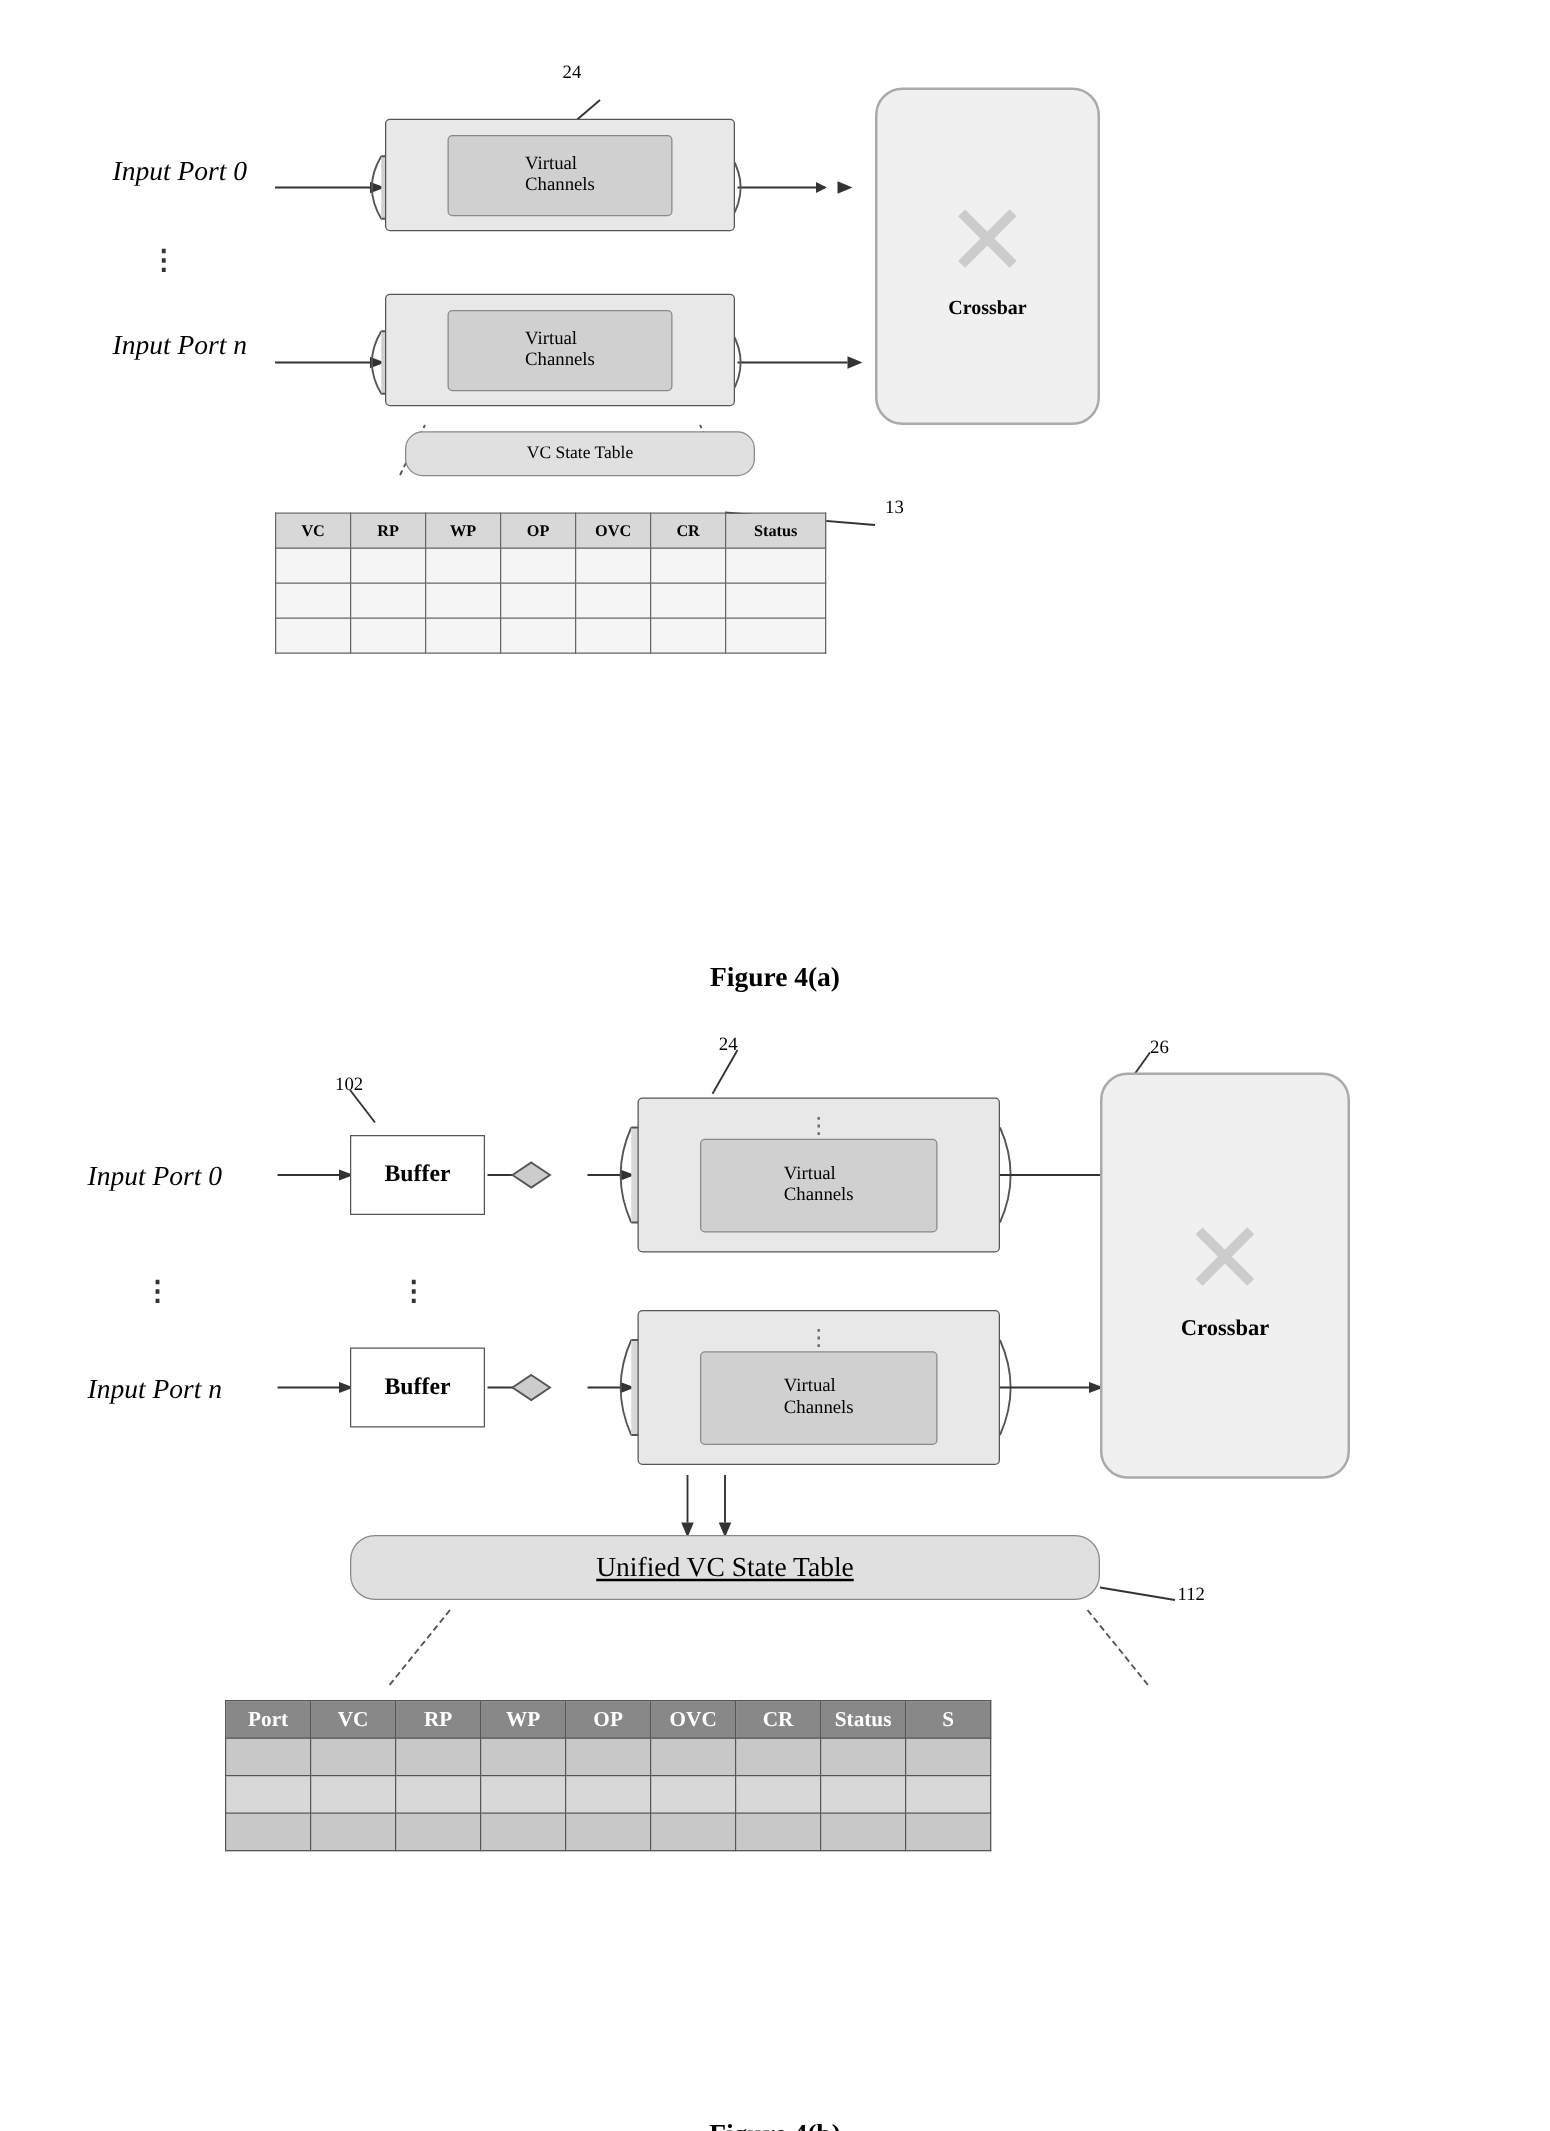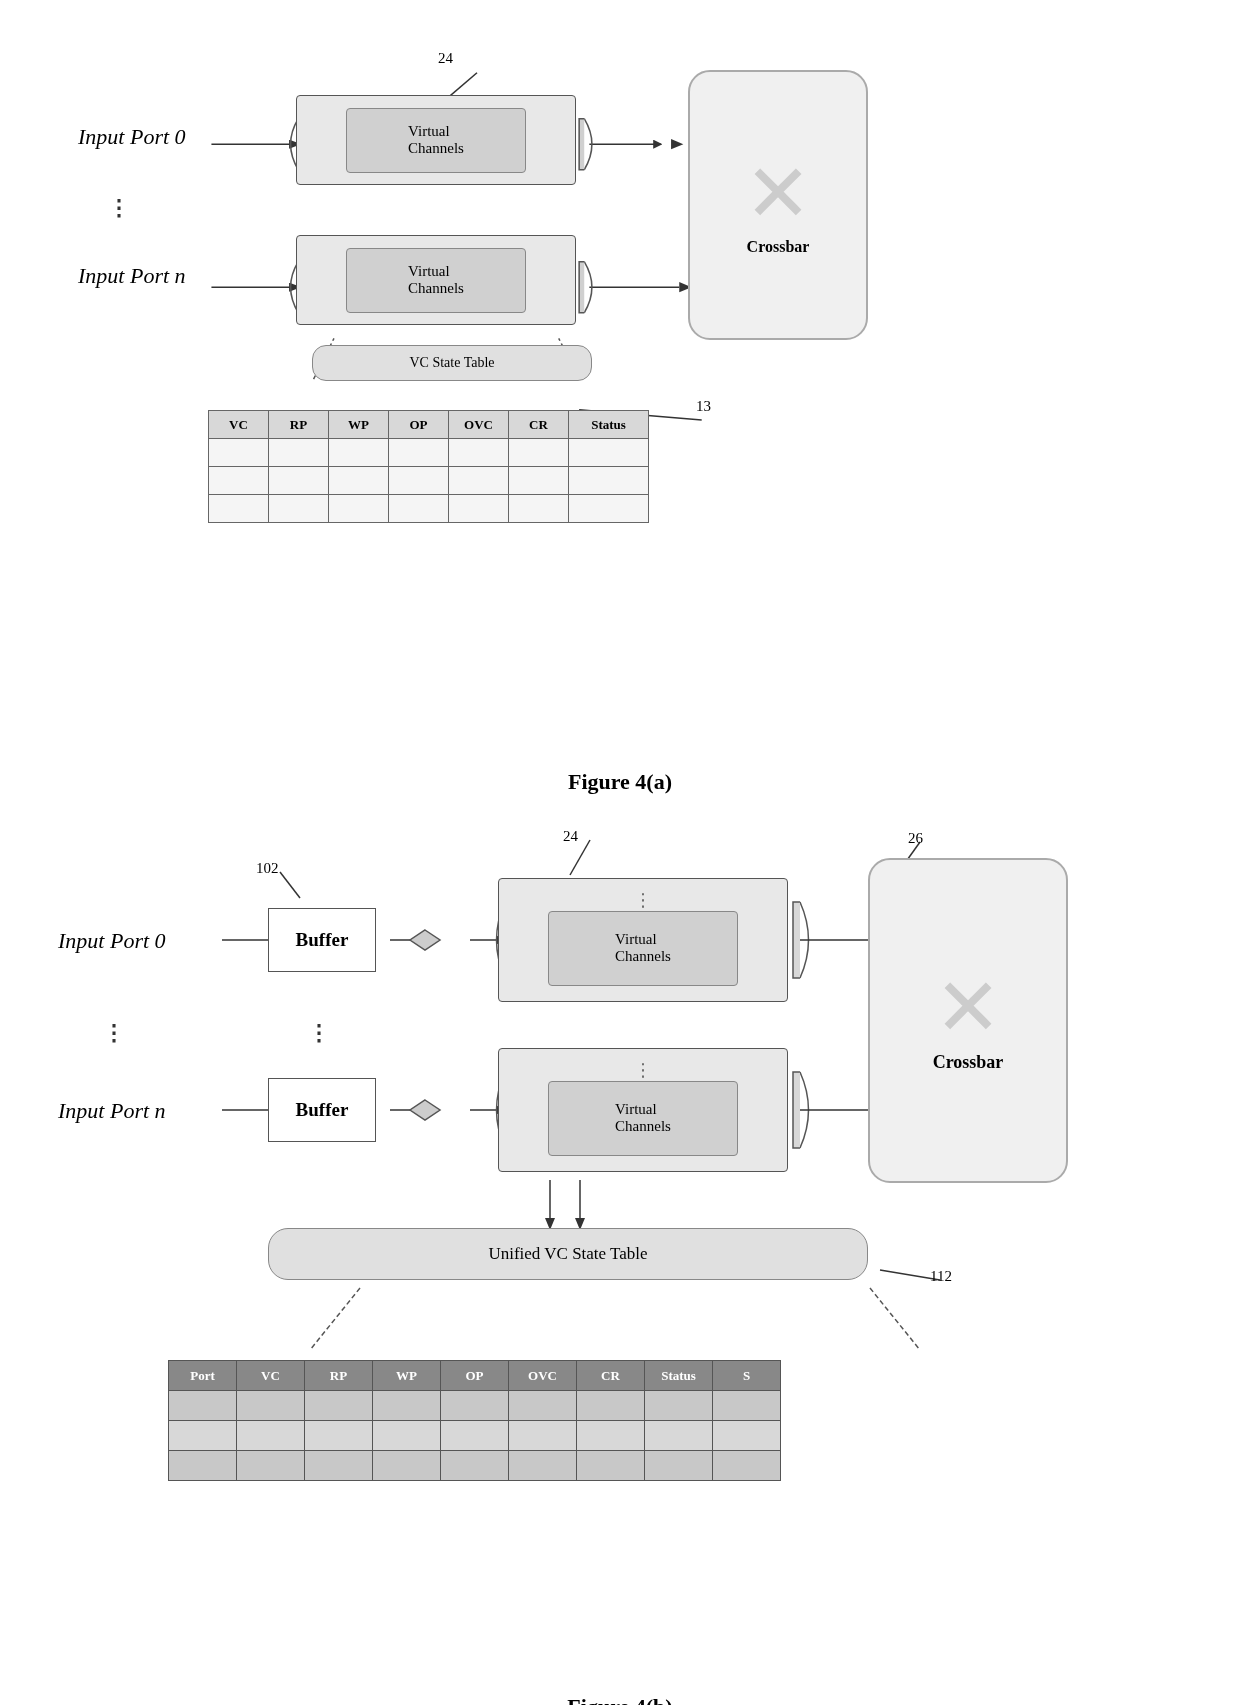--- a/index.html
+++ b/index.html
@@ -10,21 +10,21 @@
       font-family: 'Times New Roman', Times, serif;
       overflow: hidden;
       position: relative;
     }
 
     .page {
       width: 1240px;
       height: 1705px;
       position: relative;
       background: #fff;
-      padding: 40px 48px;
+      padding: 40px 60px;
     }
 
     
     .fig4a {
       position: relative;
       width: 100%;
       height: 760px;
     }
 
     .fig4a-label {
@@ -183,21 +183,21 @@
       display: flex;
       align-items: center;
       justify-content: center;
       font-size: 18px;
     }
 
     .state-table-b th {
       background: #888;
       color: #fff;
       font-weight: bold;
-      font-size: 13px;
+      font-size: 17px;
       border: 1.5px solid #555;
       width: 68px;
       height: 30px;
       text-align: center;
       padding: 2px;
     }
 
     .state-table-b td {
       background: #d8d8d8;
       border: 1.5px solid #555;
@@ -437,21 +437,21 @@
 Channels</span>
       </div>
     </div>
 
     <div class="crossbar-box" style="left:820px; top:38px; width:200px; height:325px;">
       <span class="crossbar-x">✕</span>
       <span class="crossbar-label" style="font-size:18px;">Crossbar</span>
     </div>
 
     <div class="unified-vc-box" style="left:220px; top:408px; width:600px; height:52px;">
-      <span style="font-size:17px;">Unified VC State Table</span>
+      <span style="font-size:22px;text-decoration:underline;">Unified VC State Table</span>
     </div>
 
     <table style="position:absolute; left:120px; top:540px; border-collapse:collapse;" class="state-table-b">
       <thead>
         <tr>
           <th>Port</th>
           <th>VC</th>
           <th>RP</th>
           <th>WP</th>
           <th>OP</th>

